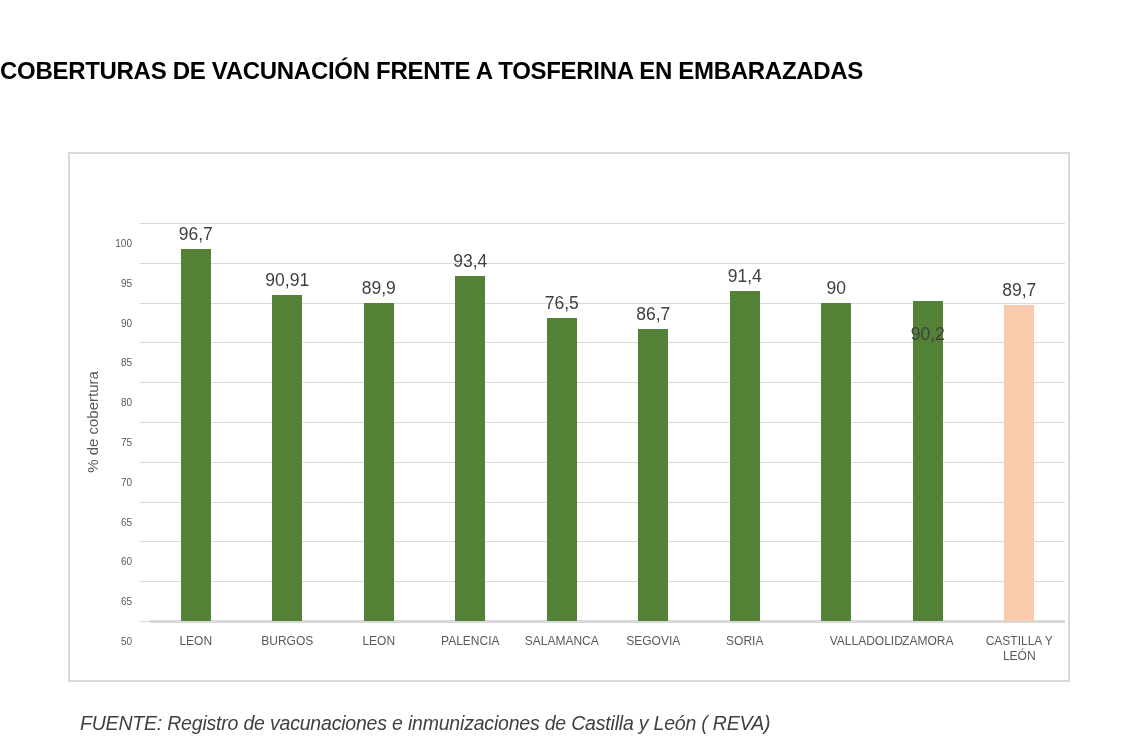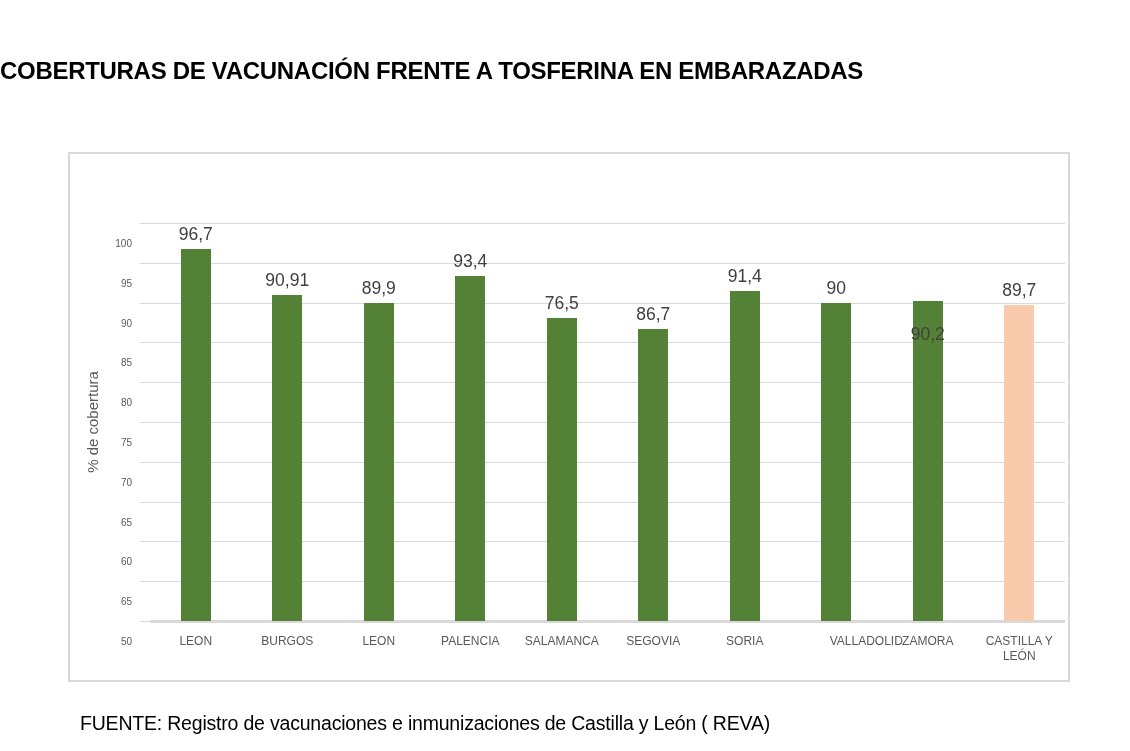--- a/index.html
+++ b/index.html
@@ -32,21 +32,21 @@
   .bar-value{
     position:absolute;width:90px;text-align:center;
     color:#404040;font-size:17.5px;line-height:22px;white-space:nowrap;
   }
   .xcat{
     position:absolute;text-align:center;color:#595959;
     font-size:12px;line-height:15px;
   }
   .footer{
     position:absolute;left:80px;top:712px;width:1000px;
-    font-size:19.5px;color:#000000;letter-spacing:-0.2px;
+    font-style:italic;font-size:19.5px;color:#404040;letter-spacing:-0.2px;
   }
 </style>
 </head>
 <body>
 
 <div class="title">
   <div>COBERTURAS DE VACUNACIÓN FRENTE A TOSFERINA EN EMBARAZADAS</div>
 </div>
 
 <div class="chart-box">

